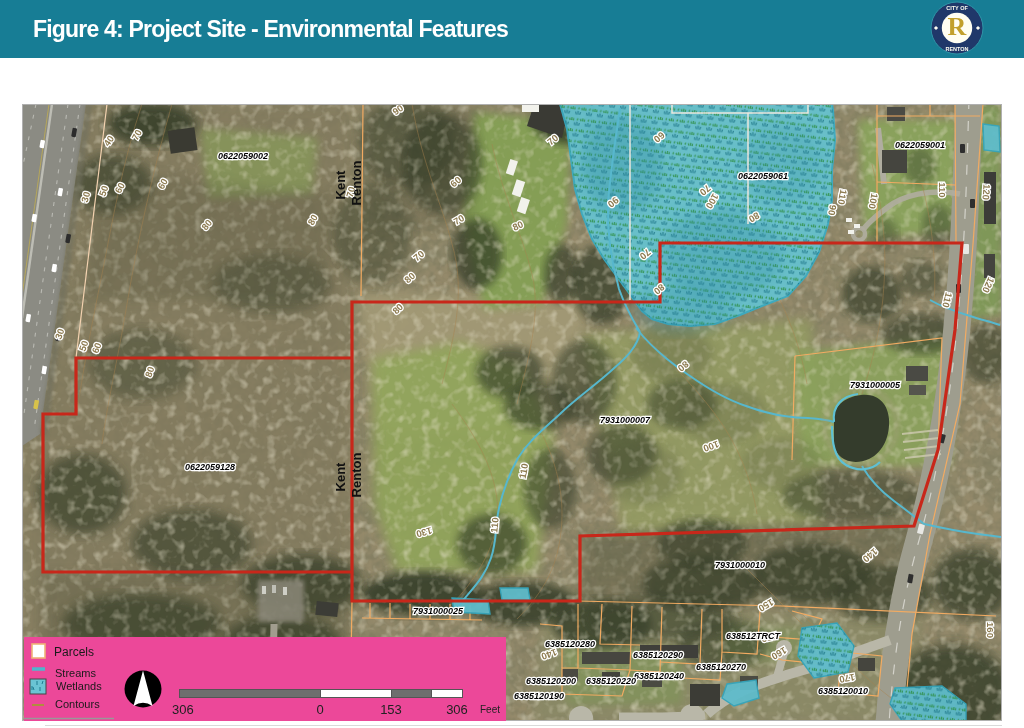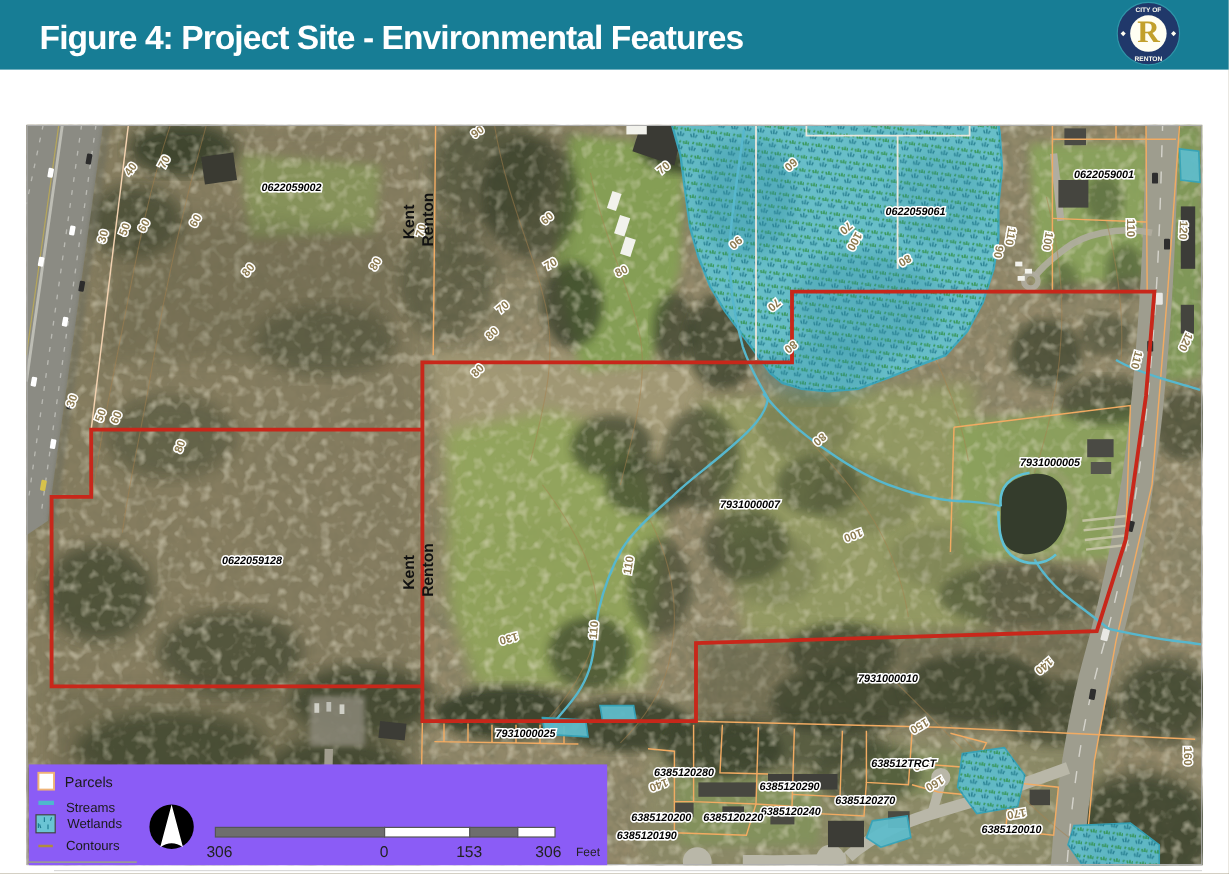--- a/index.html
+++ b/index.html
@@ -1,21 +1,21 @@
 <!DOCTYPE html>
 <html><head>
 <meta charset="utf-8">
 <style>
   html,body{margin:0;padding:0;}
   body{width:1024px;height:728px;overflow:hidden;background:#ffffff;font-family:"Liberation Sans", sans-serif;position:relative;}
   #hdr{position:absolute;left:0;top:0;width:1024px;height:58px;background:#177d95;}
-  #hdr h1{margin:0;padding:0;position:absolute;left:33px;top:16px;font-size:28px;font-weight:bold;color:#ffffff;letter-spacing:-0.8px;}
+  #hdr h1{margin:0;padding:0;position:absolute;left:33px;top:16px;font-size:23px;font-weight:bold;color:#ffffff;letter-spacing:-0.8px;}
   #logo{position:absolute;left:930px;top:1px;}
   #map{position:absolute;left:22px;top:104px;width:980px;height:617px;}
-  #legend{position:absolute;left:24px;top:637px;width:482px;height:84px;background:#8b5cf6;}
+  #legend{position:absolute;left:24px;top:637px;width:482px;height:84px;background:#ec4899;}
 </style>
 </head>
 <body>
 
 <div id="hdr">
 
   <h1>Figure 4: Project Site - Environmental Features</h1>
 </div>
 
 <svg id="logo" width="54" height="56" viewBox="0 0 54 56">

